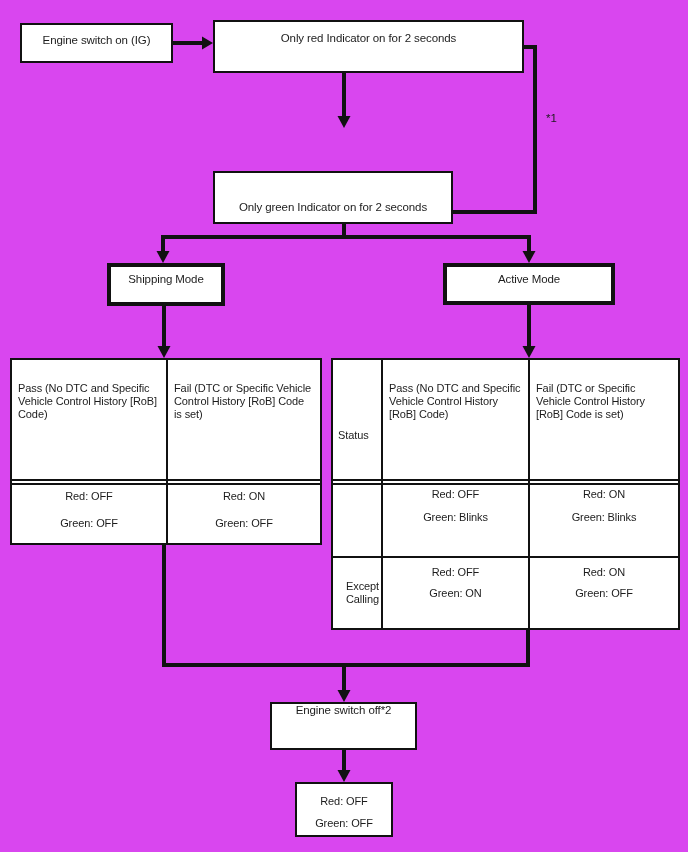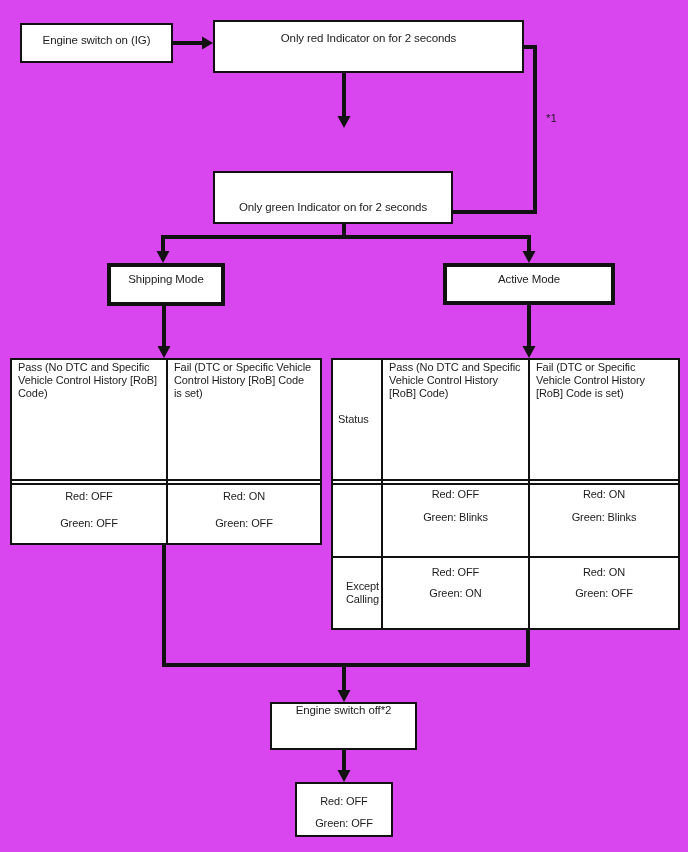--- a/index.html
+++ b/index.html
@@ -24,21 +24,21 @@
   .loop-note{position:absolute;left:546px;top:112px;font-size:11.5px;}
   svg.connectors{position:absolute;left:0;top:0;width:688px;height:852px;pointer-events:none;}
 
   .tbl{position:absolute;box-sizing:border-box;border:2px solid #111;background:#fff;font-size:11px;line-height:13px;}
   .tbl-left{left:10px;top:358px;width:312px;height:187px;}
   .tbl-right{left:331px;top:358px;width:349px;height:272px;}
   .vdiv{position:absolute;top:0;bottom:0;width:2px;background:#111;}
   .hdouble{position:absolute;left:0;right:0;height:6px;box-sizing:border-box;border-top:2px solid #111;border-bottom:2px solid #111;}
   .hsingle{position:absolute;left:0;right:0;height:2px;background:#111;}
   .cell{position:absolute;box-sizing:border-box;}
-  .cell-head{padding:1px 6px;text-align:left;}
+  .cell-head{padding:22px 6px;text-align:left;}
   .cell-label{display:flex;align-items:center;padding-left:5px;text-align:left;}
   .cell-val{display:flex;flex-direction:column;align-items:center;text-align:center;}
 </style>
 </head>
 <body>
 
 <div class="canvas">
 
   <svg class="connectors" xmlns="http://www.w3.org/2000/svg">
     <g stroke="#111111" stroke-width="4" fill="#111111">
@@ -126,21 +126,21 @@
       <span>Green: OFF</span>
     </div>
   </div>
 
   <div class="tbl tbl-right">
     <div class="vdiv" style="left:48px;"></div>
     <div class="vdiv" style="left:195px;"></div>
     <div class="hdouble" style="top:119px;"></div>
     <div class="hsingle" style="top:196px;"></div>
 
-    <div class="cell cell-label" style="left:0;top:0;width:48px;height:119px;">
+    <div class="cell cell-label" style="left:0;top:16px;width:48px;height:119px;">
       <span>Status</span>
     </div>
     <div class="cell cell-head" style="left:50px;top:0;width:145px;height:119px;">
       <span>Pass (No DTC and Specific Vehicle Control History [RoB] Code)</span>
     </div>
     <div class="cell cell-head" style="left:197px;top:0;right:0;height:119px;">
       <span>Fail (DTC or Specific Vehicle Control History [RoB] Code is set)</span>
     </div>
 
     <div class="cell cell-val" style="left:50px;top:125px;width:145px;height:71px;padding-top:3px;gap:10px;">

